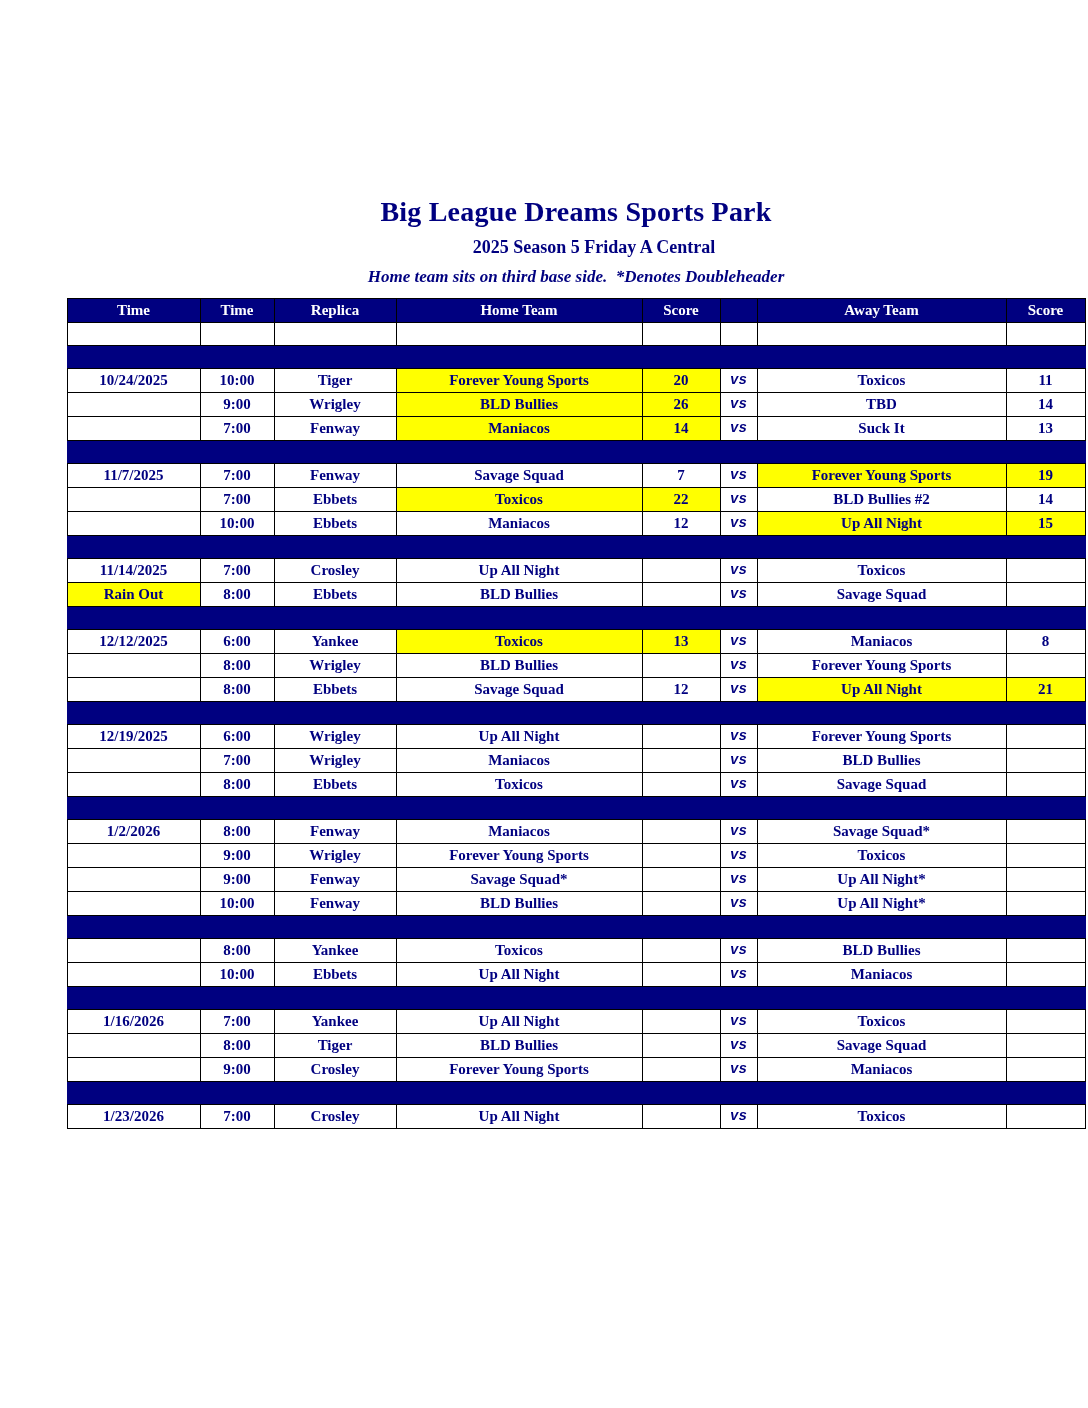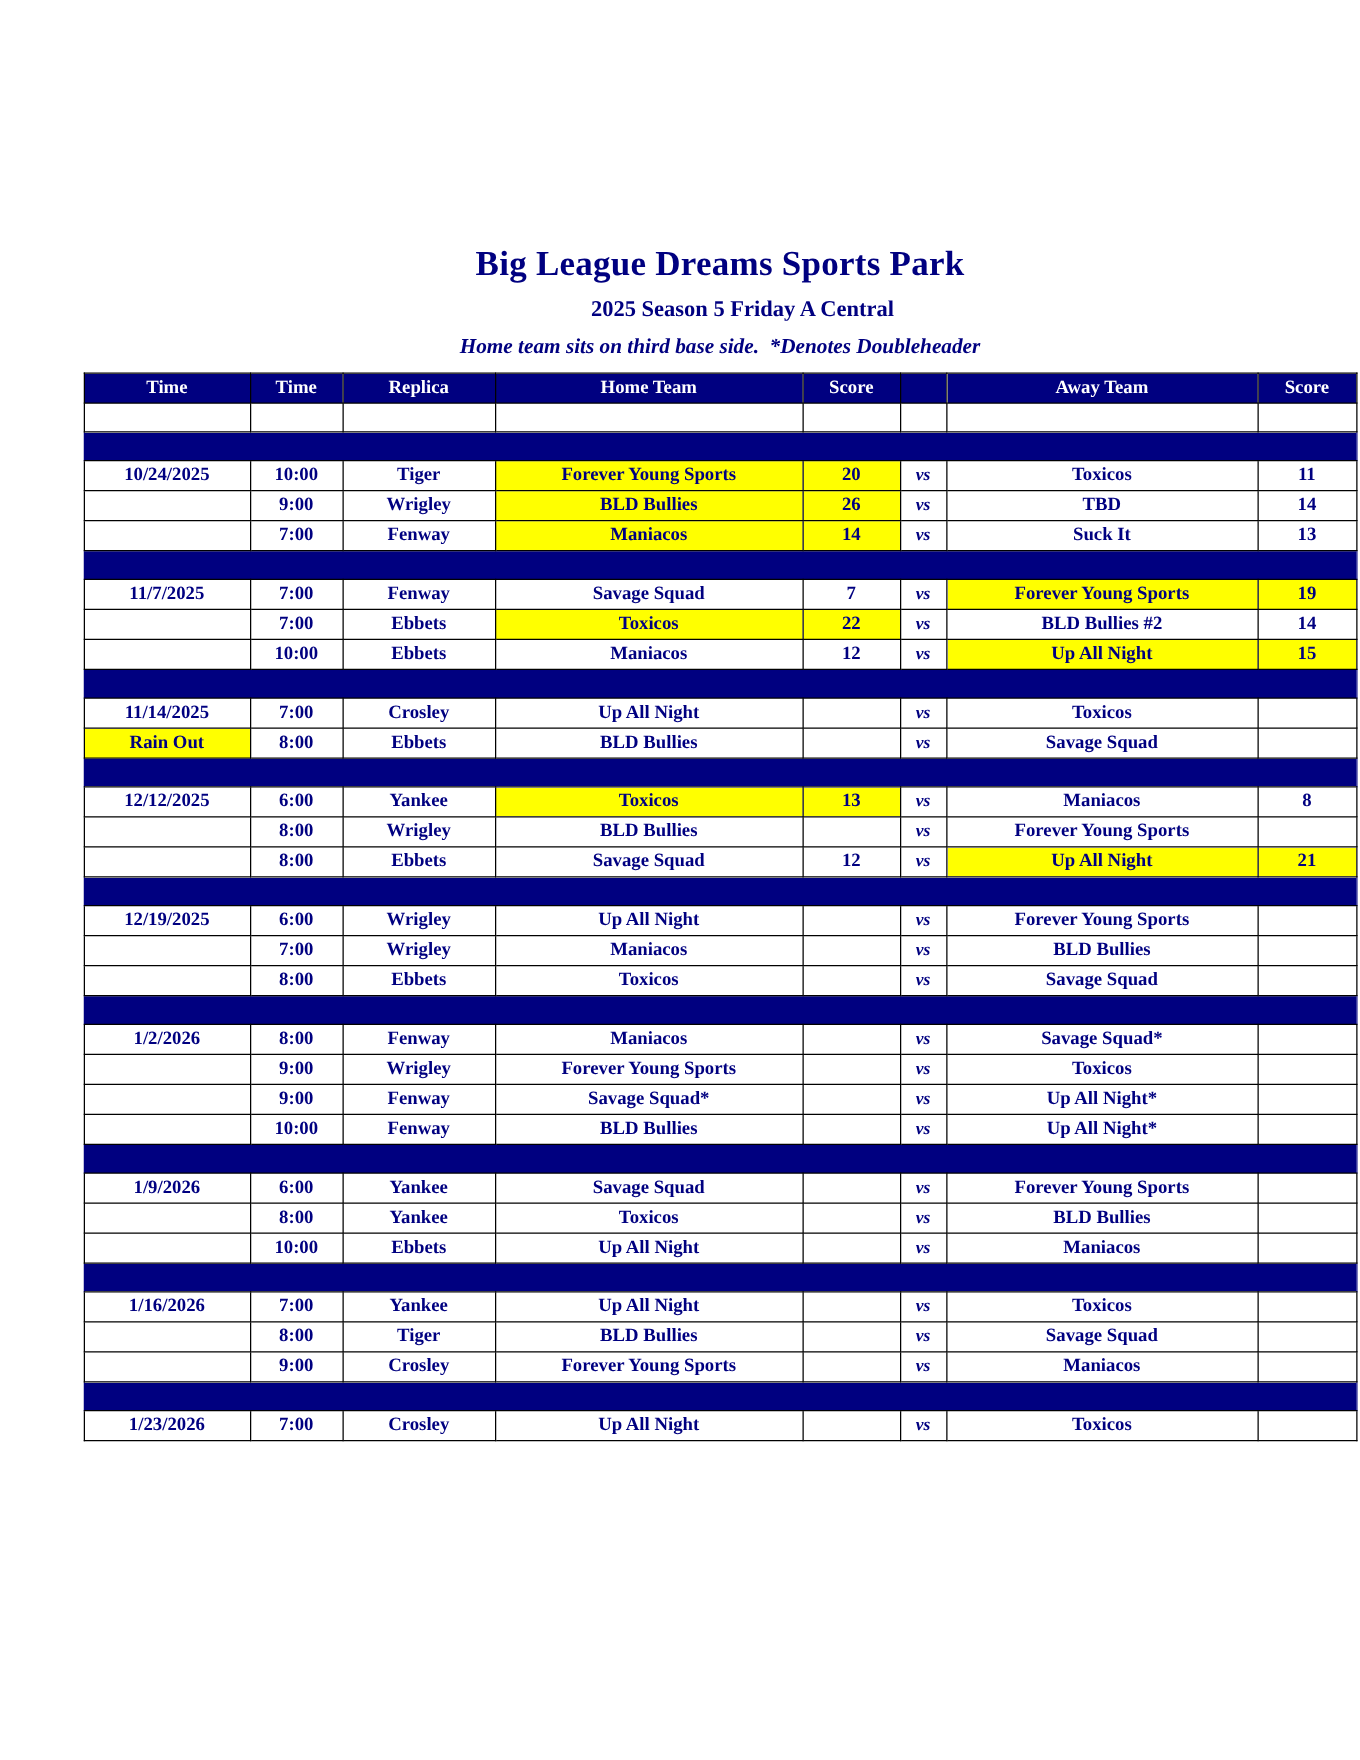--- a/index.html
+++ b/index.html
@@ -60,20 +60,21 @@
     border-color: var(--border, #000000);
   }
   tr[data-name="separator-row"] td {
     background: var(--navy, #000080);
     border-left: 1px solid var(--navy, #000080);
     border-right: 1px solid var(--navy, #000080);
   }
   td.col-vs {
     font-style: italic;
     font-size: 14px;
+    font-family: Liberation Mono, monospace;
   }
   td.hl {
     background: var(--yellow, #ffff00);
   }
   .w-date  { width: 133px; }
   .w-time  { width: 74px; }
   .w-replica { width: 122px; }
   .w-home  { width: 246px; }
   .w-score { width: 78px; }
   .w-vs    { width: 37px; }
@@ -319,30 +320,20 @@
           <td class="col-home" data-name="home-team-cell">BLD Bullies</td>
           <td class="col-home_score" data-name="home-score-cell"></td>
           <td class="col-vs" data-name="vs-cell">vs</td>
           <td class="col-away" data-name="away-team-cell">Up All Night*</td>
           <td class="col-away_score" data-name="away-score-cell"></td>
         </tr>
         <tr data-name="separator-row">
           <td colspan="8" data-name="separator-cell"></td>
         </tr>
         <tr data-name="game-row">
-          <td class="col-date" data-name="date-cell">1/9/2026</td>
-          <td class="col-time" data-name="time-cell">6:00</td>
-          <td class="col-replica" data-name="replica-cell">Yankee</td>
-          <td class="col-home" data-name="home-team-cell">Savage Squad</td>
-          <td class="col-home_score" data-name="home-score-cell"></td>
-          <td class="col-vs" data-name="vs-cell">vs</td>
-          <td class="col-away" data-name="away-team-cell">Forever Young Sports</td>
-          <td class="col-away_score" data-name="away-score-cell"></td>
-        </tr>
-        <tr data-name="game-row">
           <td class="col-date" data-name="date-cell"></td>
           <td class="col-time" data-name="time-cell">8:00</td>
           <td class="col-replica" data-name="replica-cell">Yankee</td>
           <td class="col-home" data-name="home-team-cell">Toxicos</td>
           <td class="col-home_score" data-name="home-score-cell"></td>
           <td class="col-vs" data-name="vs-cell">vs</td>
           <td class="col-away" data-name="away-team-cell">BLD Bullies</td>
           <td class="col-away_score" data-name="away-score-cell"></td>
         </tr>
         <tr data-name="game-row">

